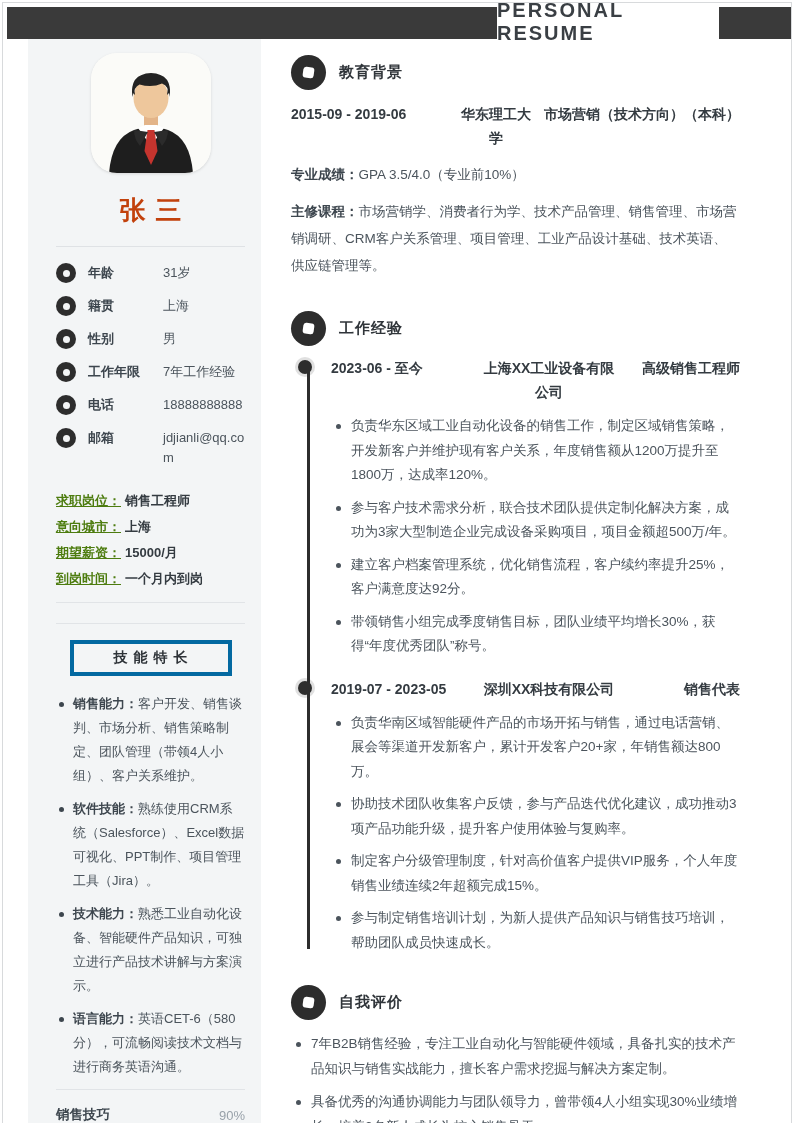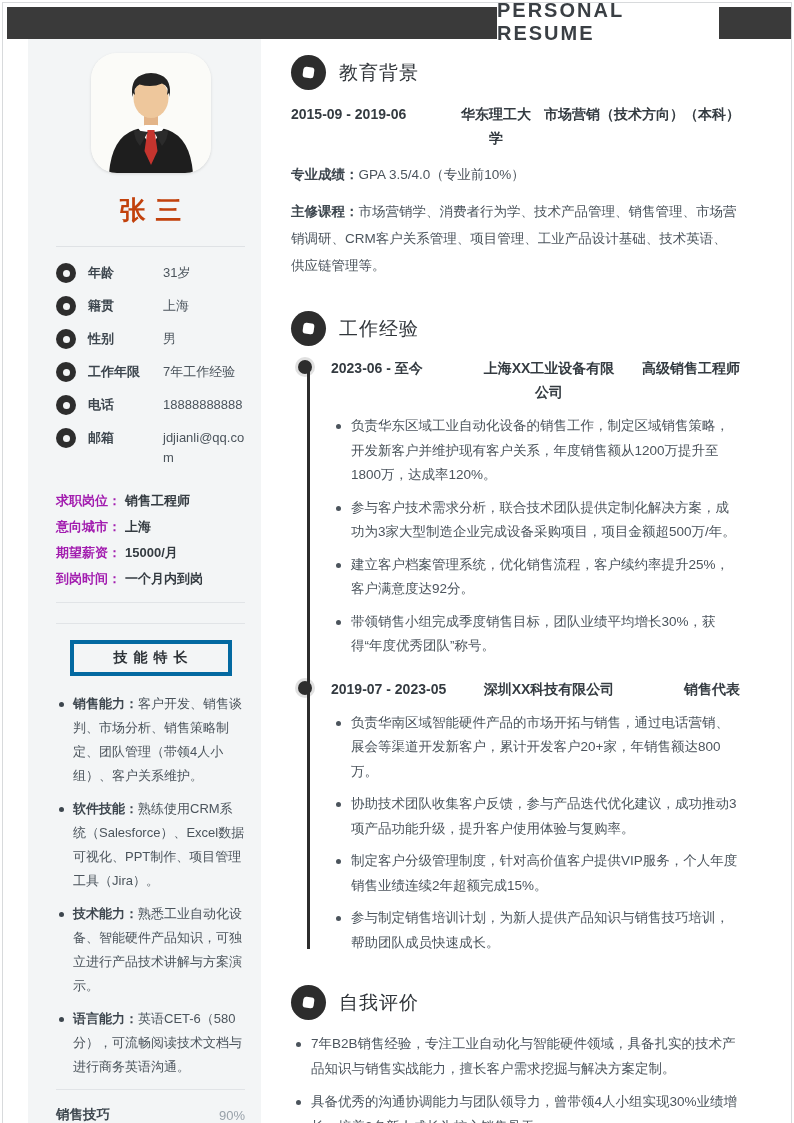--- a/index.html
+++ b/index.html
@@ -28,21 +28,21 @@
   .info-row { display:flex; align-items:flex-start; margin-bottom:13px; }
   .dot-icon { flex:0 0 20px; height:20px; border-radius:50%; background:#2d2d2d;
               position:relative; margin-top:0px; }
   .dot-icon::after { content:""; position:absolute; left:6.5px; top:6.5px; width:7px; height:7px;
                      border-radius:50%; background:#f3f5f6; }
   .info-label { width:75px; margin-left:12px; font-weight:bold; color:#3d464e; line-height:20px; }
   .info-value { flex:1; line-height:20px; word-break:break-all; color:#4b545c; }
 
   .intent-list { margin-top:20px; }
   .intent-row { line-height:26px; }
-  .intent-label { color:#a21caf; font-weight:bold; }
+  .intent-label { color:#4d7c0f; font-weight:bold;text-decoration:underline; }
   .intent-value { color:#343b41; font-weight:bold; margin-left:4px; }
 
   .hr2 { border:none; border-top:1px solid #e1e4e7; margin:10px 0 0 0; }
 
   .skills-box { margin:16px auto 0 auto; width:162px; height:36px; border:4px solid #0369a1;
                 display:flex; align-items:center; justify-content:center; background:transparent; }
   .skills-box span { font-weight:bold; letter-spacing:6px; text-indent:6px; font-size:14px; color:#2e3338; }
 
   .skill-list { margin-top:16px; }
   .skill-item { position:relative; padding-left:17px; line-height:24px; margin-bottom:9px; color:#4b545c; }
@@ -54,21 +54,21 @@
   .bar-row { display:flex; justify-content:space-between; align-items:center; margin-top:16px; }
   .bar-label { font-weight:bold; color:#3d464e; font-size:13.5px; }
   .bar-pct { color:#99a2aa; font-size:13px; }
 
   
   .main { position:absolute; left:288px; top:52px; width:449px; }
   .section-header { display:flex; align-items:center; }
   .section-icon { width:35px; height:35px; border-radius:50%; background:#2d2d2d; position:relative; flex:0 0 35px; }
   .section-icon::after { content:""; position:absolute; left:12px; top:12px; width:11px; height:11px;
                          border-radius:3px; background:#fff; transform:rotate(8deg); }
-  .section-title { margin-left:13px; font-size:19px; font-weight:normal; color:#30353a; letter-spacing:1px; }
+  .section-title { margin-left:13px; font-size:15px; font-weight:bold; color:#30353a; letter-spacing:1px; }
 
   .edu-row { display:flex; margin-top:12px; font-weight:bold; color:#343b41; font-size:14px; line-height:24px; }
   .edu-period { width:165px; }
   .edu-school { width:80px; text-align:center; }
   .edu-major { flex:1; text-align:right; }
 
   .kv-line { margin-top:12px; font-size:13.5px; line-height:27px; color:#4b545c; }
   .kv-line b { color:#3d464e; }
 
   .exp-section { margin-top:32px; }

